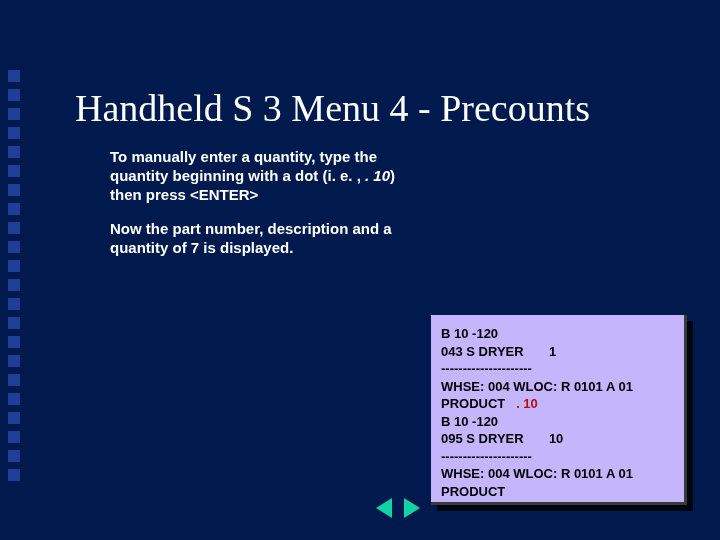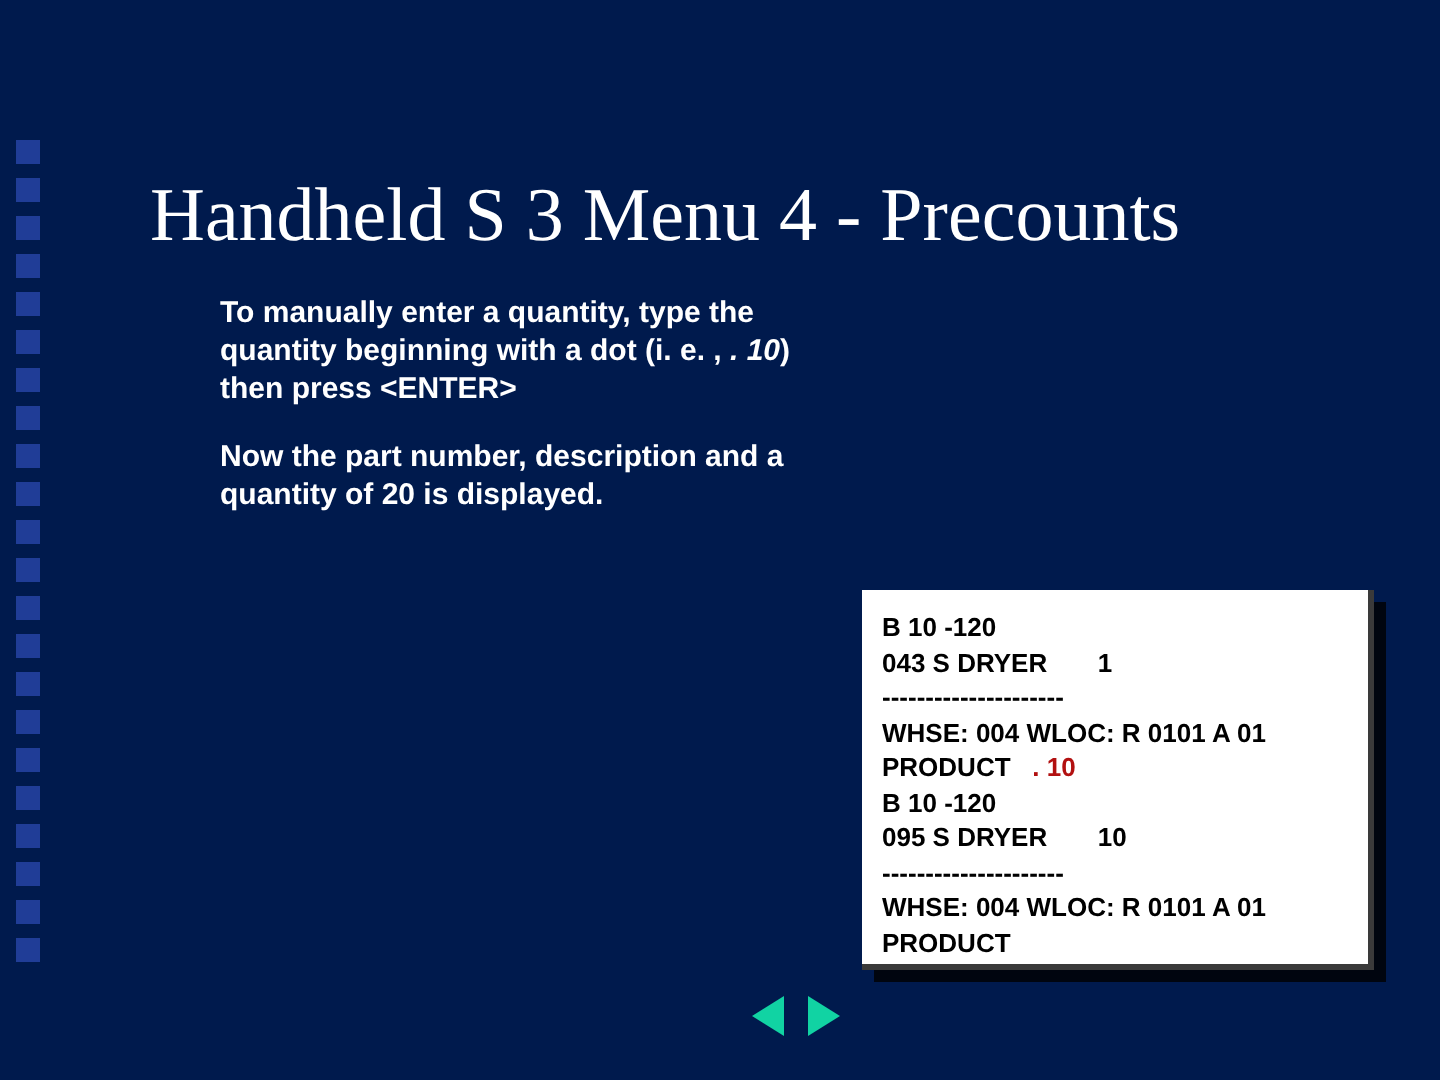--- a/index.html
+++ b/index.html
@@ -50,24 +50,24 @@
   .body-text .para2 {
     margin-top: 16px;
   }
   .em {
     font-style: italic;
     font-weight: bold;
   }
   .term-panel {
     position: absolute;
     left: 431px;
-    top: 295px;
+    top: 315px;
     width: 256px;
     height: 190px;
-    background: #ffffff;
+    background: #c4b5fd;
     border-right: 3px solid #3a3a3a;
     border-bottom: 3px solid #3a3a3a;
     box-shadow: 6px 6px 0 0 rgba(0,0,0,0.8);
     padding: 10px 10px;
     box-sizing: border-box;
     color: #000;
     font-size: 13px;
     font-weight: bold;
     line-height: 1.35;
     font-family: Arial, sans-serif;
@@ -126,21 +126,21 @@
   <div class="deco-sq"></div>
     <div class="deco-sq"></div>
 </div>
 
 <div class="title">Handheld S 3 Menu 4 - Precounts</div>
 
 <div class="body-text">
   <div class="para1">
     <span>To manually enter a quantity, type the quantity beginning with a dot (i. e. , </span><span class="em">. 10</span><span>) then press &lt;ENTER&gt;</span>
   </div>
-  <div class="para2">Now the part number, description and a quantity of 20 is displayed.</div>
+  <div class="para2">Now the part number, description and a quantity of 7 is displayed.</div>
 </div>
 
 <div class="term-panel">
   <div class="term-line">B 10 -120</div>
   <div class="term-line">043 S DRYER       1</div>
   <div class="term-line">---------------------</div>
   <div class="term-line">WHSE: 004 WLOC: R 0101 A 01</div>
   <div class="term-line"><span>PRODUCT   </span><span class="term-input">. 10</span></div>
   <div class="term-line">B 10 -120</div>
   <div class="term-line">095 S DRYER       10</div>

